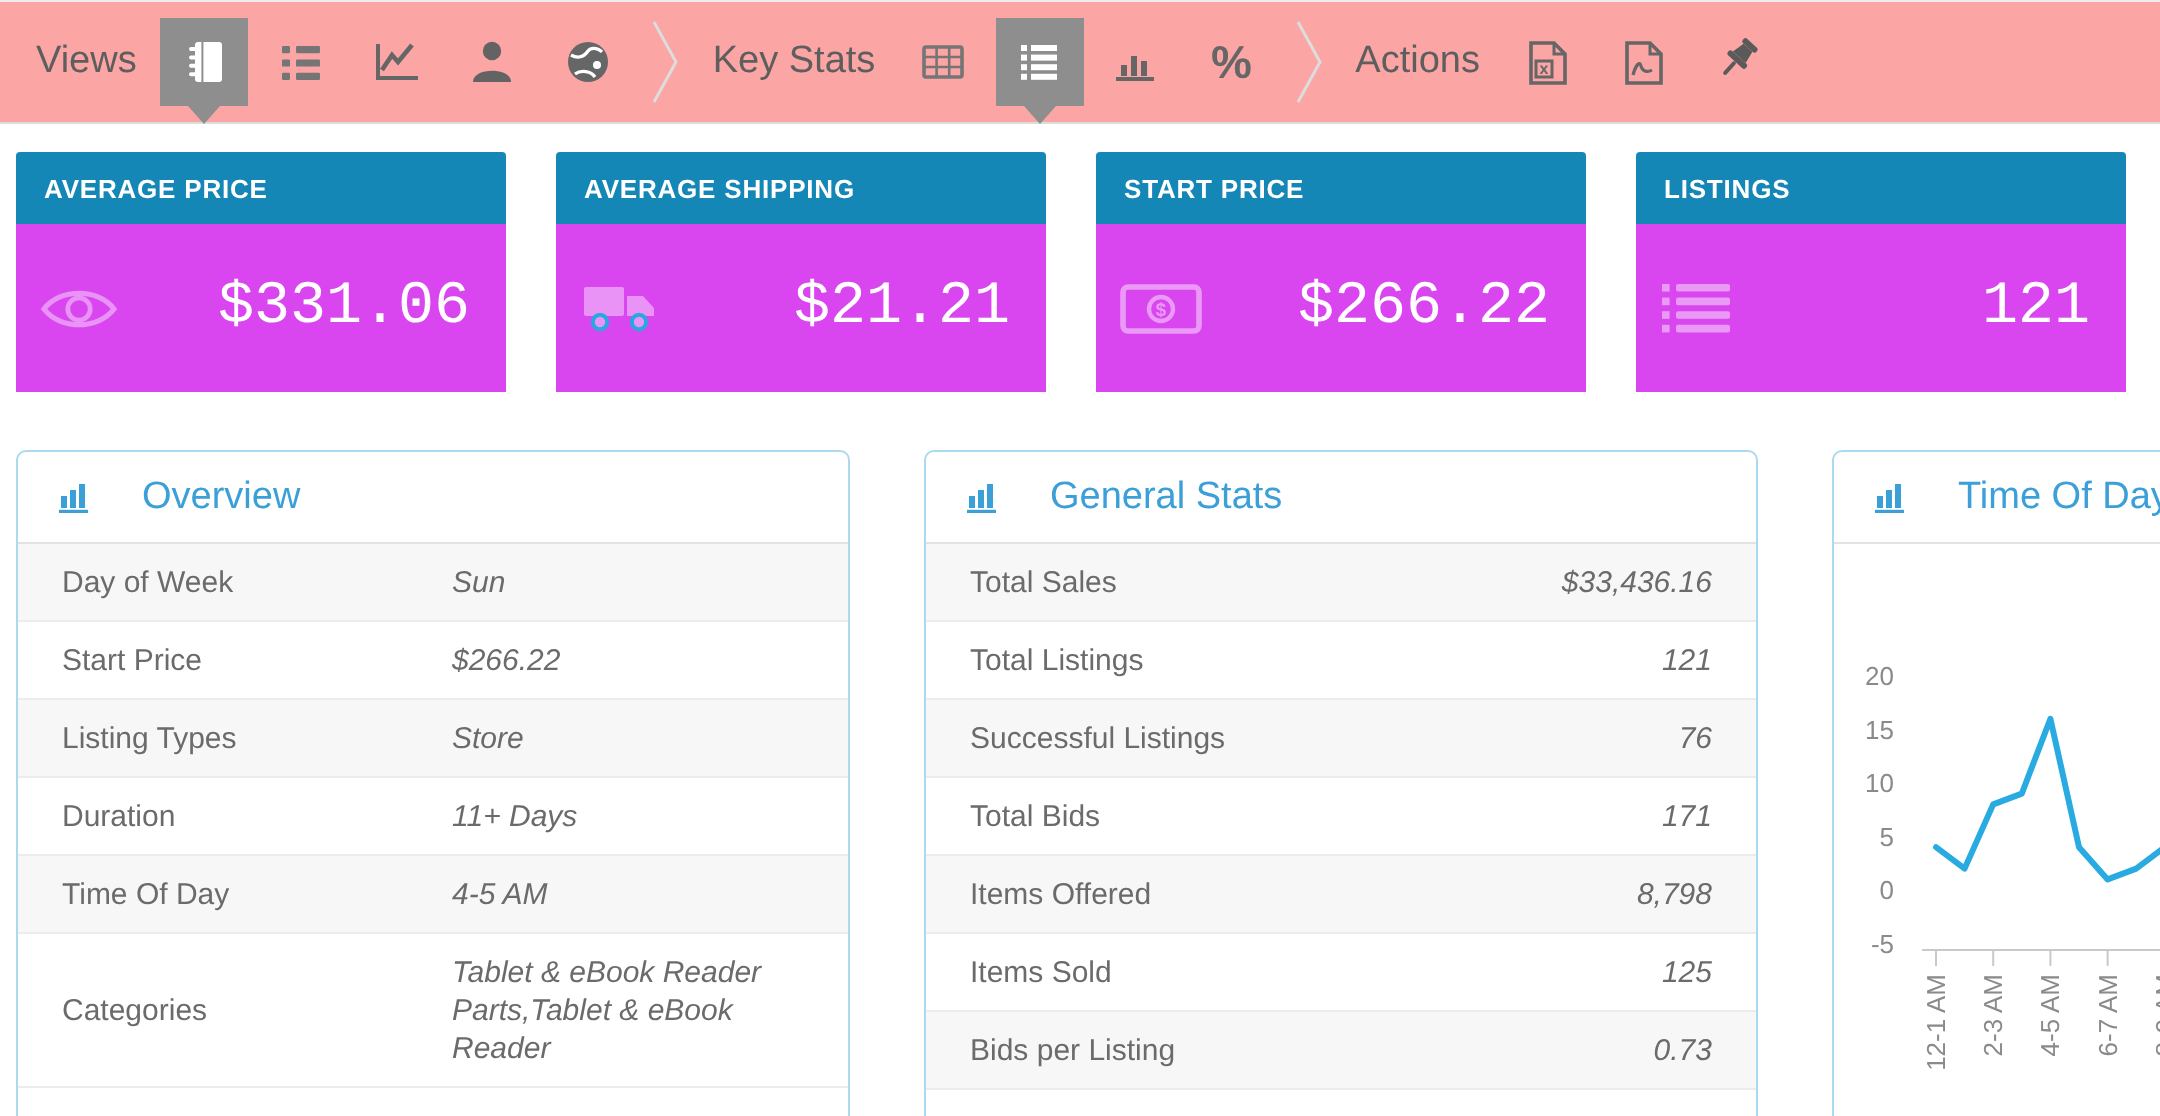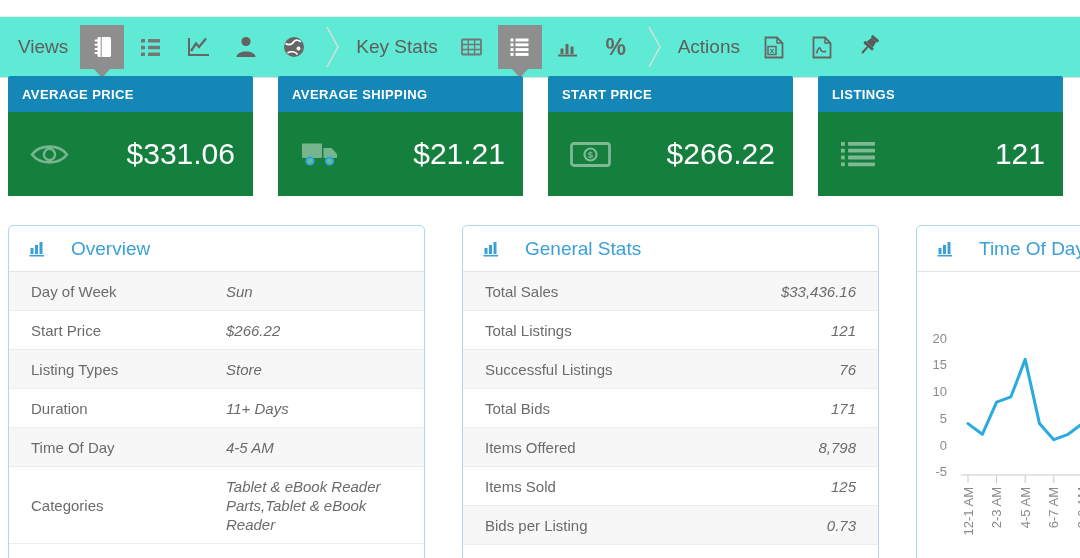--- a/index.html
+++ b/index.html
@@ -1,40 +1,40 @@
 <!DOCTYPE html>
 <html><head>
 <meta charset="utf-8">
 <style>
   * { box-sizing: border-box; margin: 0; padding: 0; }
   html,body { width:1080px; height:558px; overflow:hidden; background:#fff;
               font-family:"Liberation Sans", sans-serif; position:relative; }
 
   
-  .toolbar { position:absolute; top:16px; left:0; width:1080px; height:62px;
-             background:#5eead4; border-top:1px solid #ececec; border-bottom:1px solid #dcdcdc;
+  .toolbar { position:absolute; top:0; left:0; width:1080px; height:62px;
+             background:#fca5a5; border-top:1px solid #ececec; border-bottom:1px solid #dcdcdc;
              display:flex; align-items:center; }
   .tb-label { font-size:19px; color:#5e5e5e; margin:0 12px 0 18px; white-space:nowrap; }
   .tb-icon  { width:44px; height:44px; display:flex; align-items:center; justify-content:center;
               margin-right:4px; cursor:pointer; flex:0 0 auto; }
   .tb-selected { position:relative; background:#8e8e8e; }
   .tb-selected::after { content:''; position:absolute; top:100%; left:50%;
               transform:translateX(-50%); width:0; height:0;
               border:8px solid transparent; border-top:9px solid #8e8e8e; border-bottom:none; }
   .tb-sep { margin:0 10px 0 6px; display:flex; align-items:center; }
   .pct { font-size:23px; color:#666; font-weight:700; }
 
   
   .cards { position:absolute; top:76px; left:8px; width:1055px;
            display:grid; grid-template-columns:repeat(4,1fr); gap:25px; }
   .card { height:136px; border-radius:2px; overflow:hidden; }
   .card-h { height:36px; background:#1587b7; color:#fff; display:flex; align-items:center;
             padding:0 14px; font-size:13px; font-weight:700; letter-spacing:.4px; }
-  .card-b { height:84px; background:#15803d; display:flex; align-items:center;
-            justify-content:space-between; padding:0 18px 0 22px; }
+  .card-b { height:84px; background:#d946ef; display:flex; align-items:center;
+            justify-content:space-between; padding:0 18px 0 12px;font-family:Liberation Mono, monospace; }
   .card-v { color:#fff; font-size:30px; font-weight:400; }
 
   
   .panels { position:absolute; top:225px; left:8px; display:flex; gap:37px; align-items:flex-start; }
   .panel { width:417px; min-height:350px; background:#fff;
            border:1px solid #abd9ef; border-radius:5px; }
   .panel-h { height:46px; display:flex; align-items:center; gap:26px; padding:0 20px;
              border-bottom:1px solid #e2e2e2; color:#3b9fd8; font-size:19px; }
   .trow { display:flex; align-items:center; min-height:39px; padding:10px 0 9px;
           border-bottom:1px solid #ececec; font-size:15px; color:#6b6b6b; line-height:1.27; }

